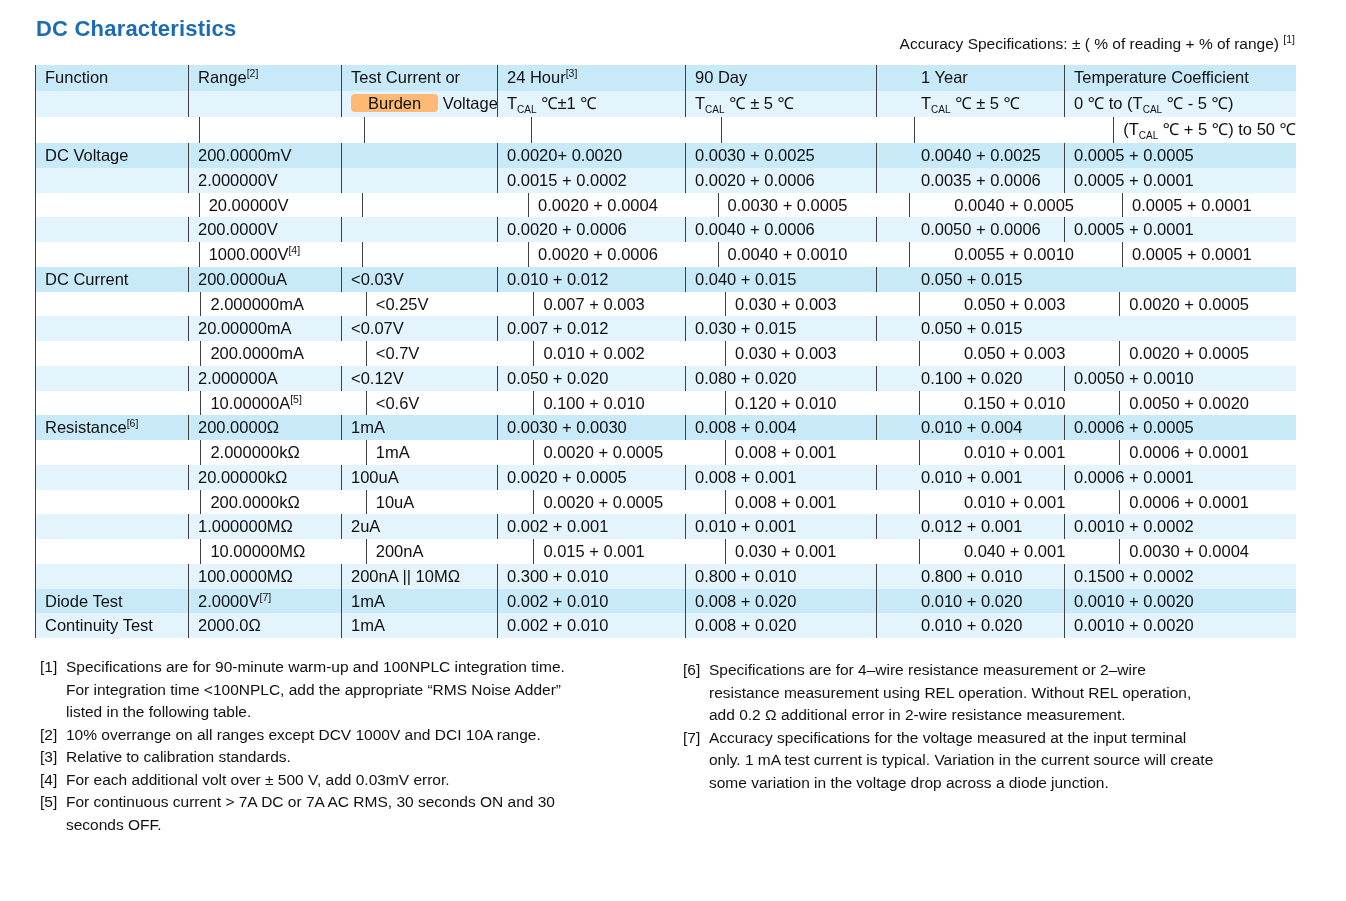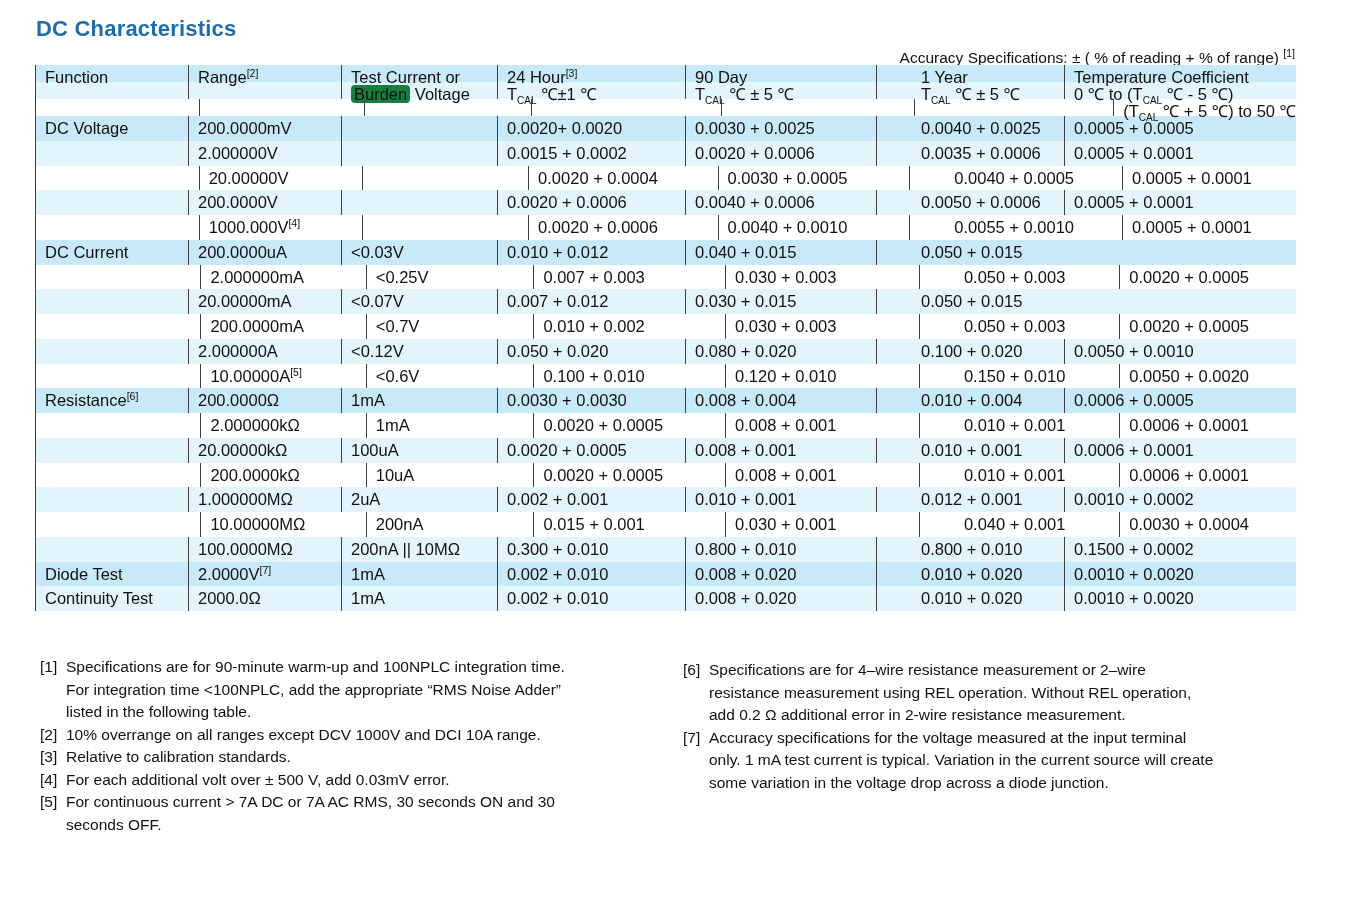--- a/index.html
+++ b/index.html
@@ -7,40 +7,40 @@
     width:1346px; height:901px; background:#ffffff; position:relative;
     font-family:"Liberation Sans", sans-serif; color:#111;
     overflow:hidden;
   }
   .page-title {
     position:absolute; left:36px; top:16px;
     font-size:22px; font-weight:700; color:#1b6cb5; letter-spacing:0.2px;
   }
   .accuracy {
     position:absolute; top:35px; right:51px;
-    font-size:15.5px; color:#111;margin-top:14px;
+    font-size:15.5px; color:#111;
   }
   .spec-table { position:absolute; left:35px; top:65px; width:1261px; }
   .t-row { display:flex; height:24.75px; }
-  .t-row.hrow { height:17px; }
+  .t-row.hrow { height:26px; }
   .kind-section { background:#c8e9f7; }
   .kind-pale { background:#e4f4fc; }
   .kind-white { background:#ffffff;gap:48px; }
   .t-cell {
     box-sizing:border-box; border-left:1px solid #404040;
     padding-left:9px; font-size:16.5px; line-height:24.75px;
     white-space:nowrap; overflow:visible;
   }
   .hrow .t-cell { line-height:25px; }
   .col0 { width:153px; } .col1 { width:153px; } .col2 { width:156px; }
   .col3 { width:188px; } .col4 { width:191px; } .col5 { width:188px;padding-left:44px; }
   .col6 { width:232px; }
   sup { font-size:10.5px; vertical-align:super; line-height:0; }
   sub { font-size:10px;  vertical-align:sub;   line-height:0; }
-  .hl { background:#15803d; border-radius:4px; padding:0 3px; }
+  .hl { background:#fdba74; border-radius:4px; padding:0 17px; }
   .footnotes { position:absolute; font-size:15.5px; line-height:22.5px; color:#111; }
   .footnotes-left  { left:40px;  top:656px; width:600px; }
   .footnotes-right { left:683px; top:659px; width:612px; }
   .fn-item { display:flex; }
   .fn-marker { flex:0 0 26px; }
   .fn-text { flex:1; white-space:pre-wrap; }
 </style>
 </head>
 <body>
 

